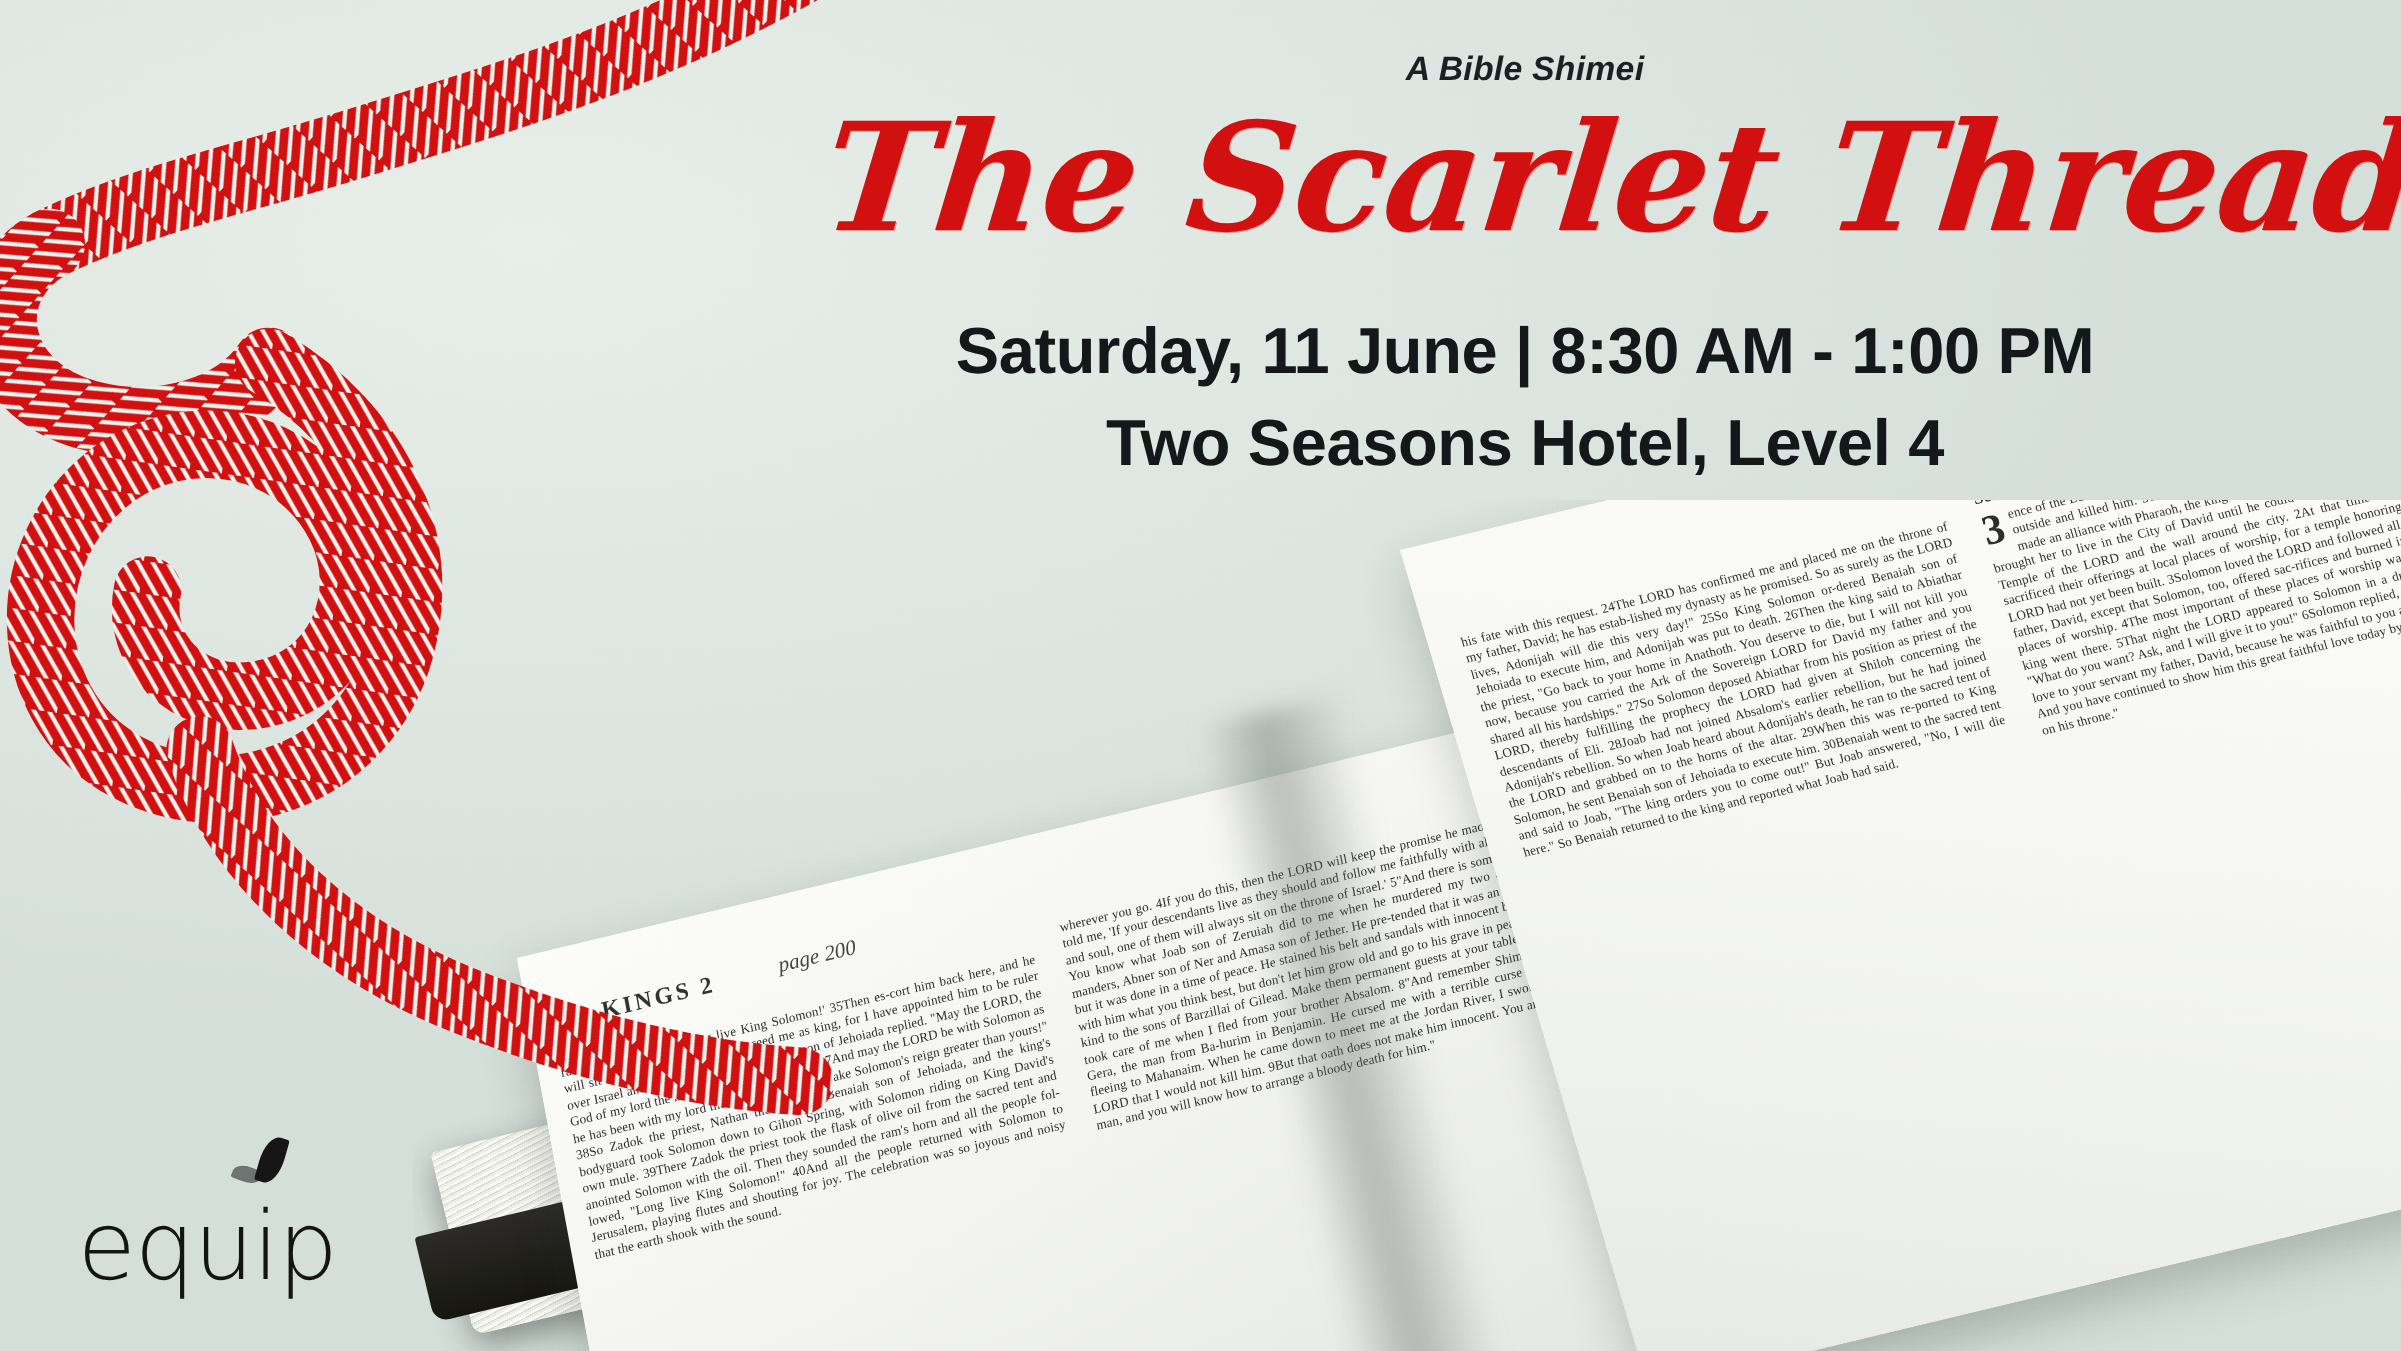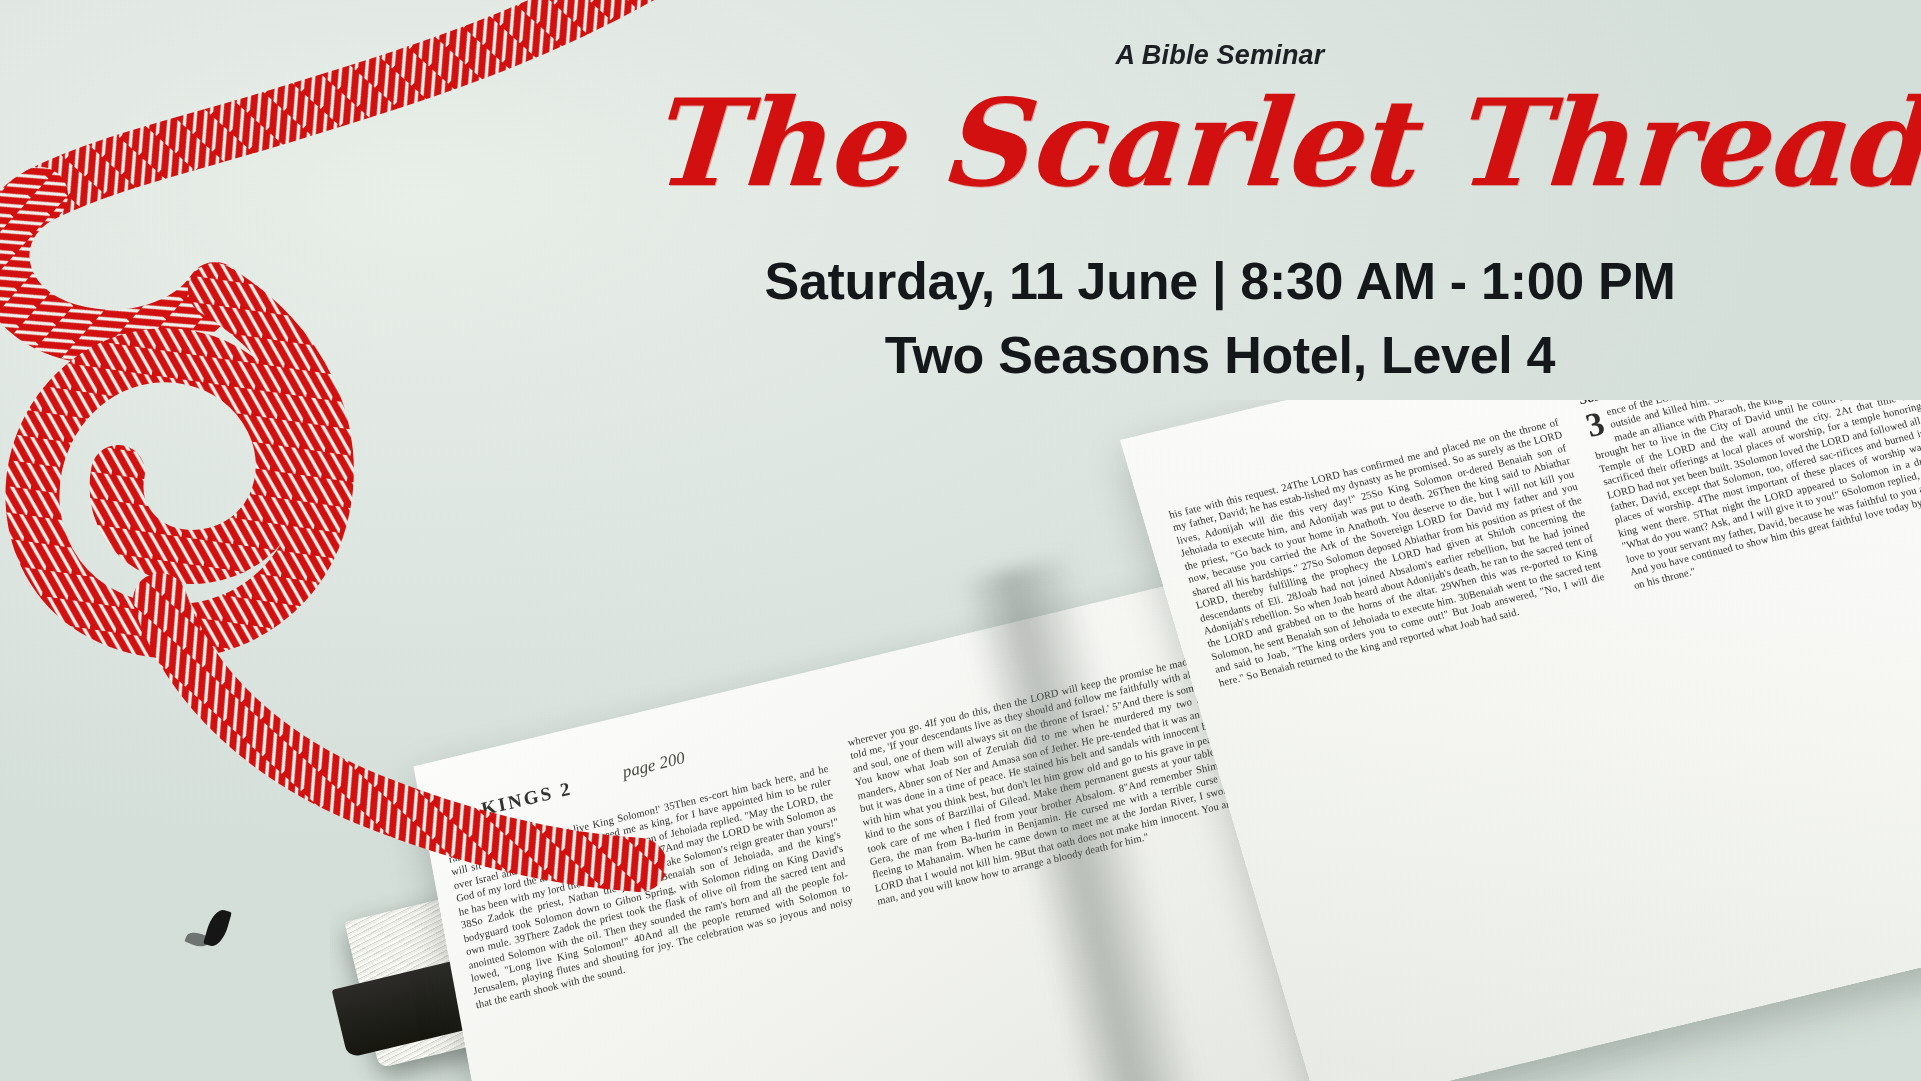--- a/index.html
+++ b/index.html
@@ -288,29 +288,30 @@
 
       <path d="M 215 330 C 300 380, 345 470, 320 560 C 292 660, 180 700, 95 650
                C 15 602, 10 480, 90 420 C 150 376, 238 392, 272 460
                C 300 516, 272 586, 205 596 C 150 604, 108 562, 118 512" fill="none" stroke="url(#twist3)" stroke-width="54" stroke-linecap="round"></path>
 
       <path d="M 160 640 C 190 730, 270 800, 370 840 C 470 880, 560 900, 640 905" fill="none" stroke="url(#twist)" stroke-width="54" stroke-linecap="round"></path>
     </svg>
   </div>
 
   <div class="text-block">
-    <div class="eyebrow">A Bible Seminar</div>
+    <div class="eyebrow">A Bible Shimei</div>
 
     <div class="script-title">The Scarlet Thread</div>
 
 
     <div class="info-line first">Saturday, 11 June | 8:30 AM - 1:00 PM</div>
 
     <div class="info-line second">Two Seasons Hotel, Level 4</div>
   </div>
 
   <div class="logo">
     <div class="leaf-gray"></div>
     <div class="leaf-dark"></div>
+    <div class="logo-word">equip</div>
   </div>
 
   <div class="grain"></div>
 </div>
 
 </body></html>

